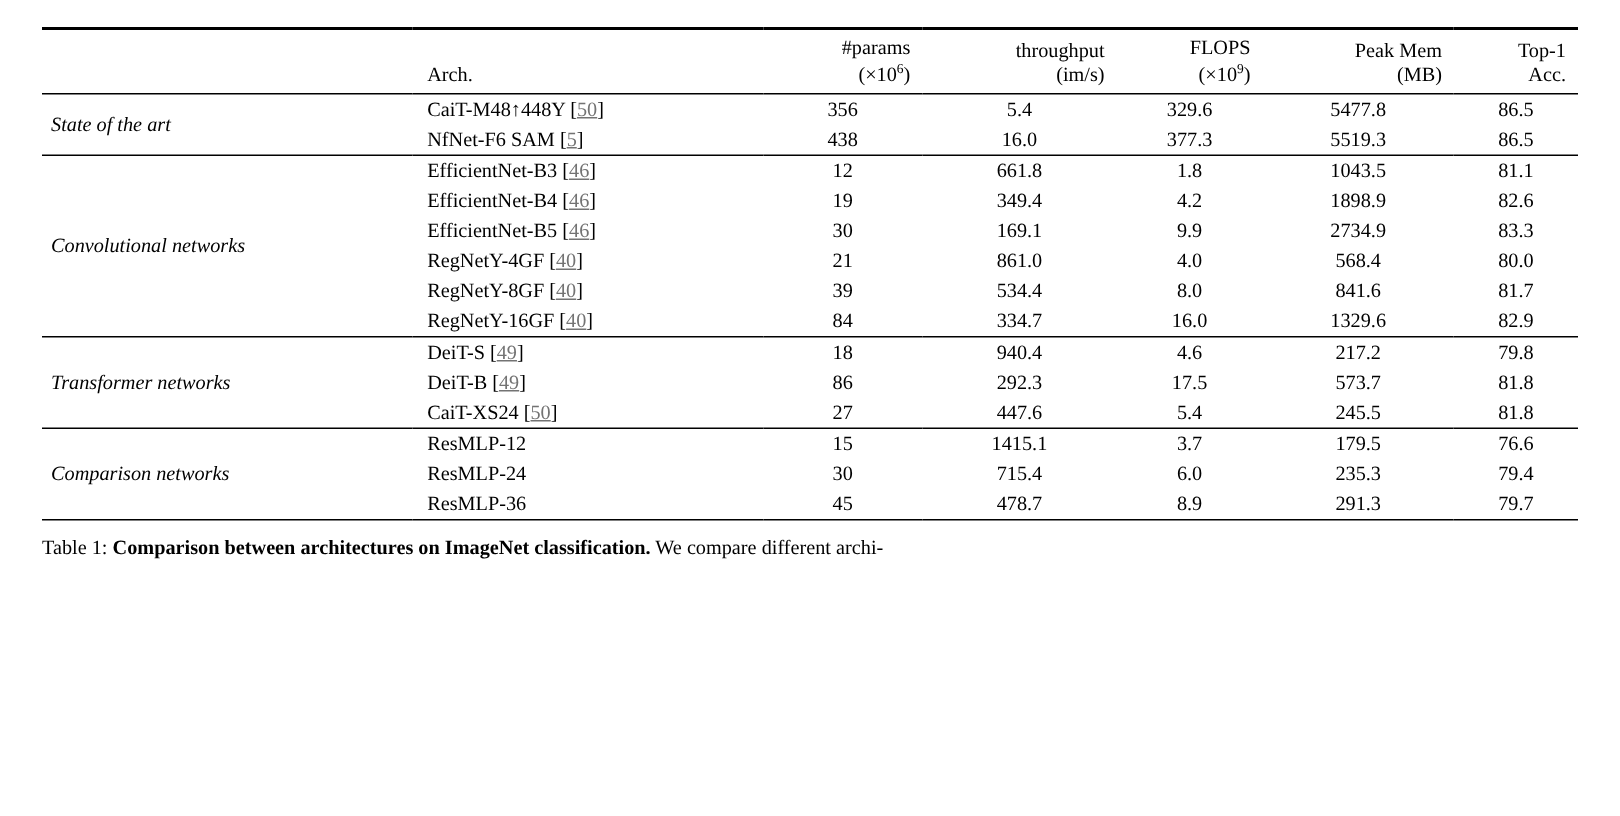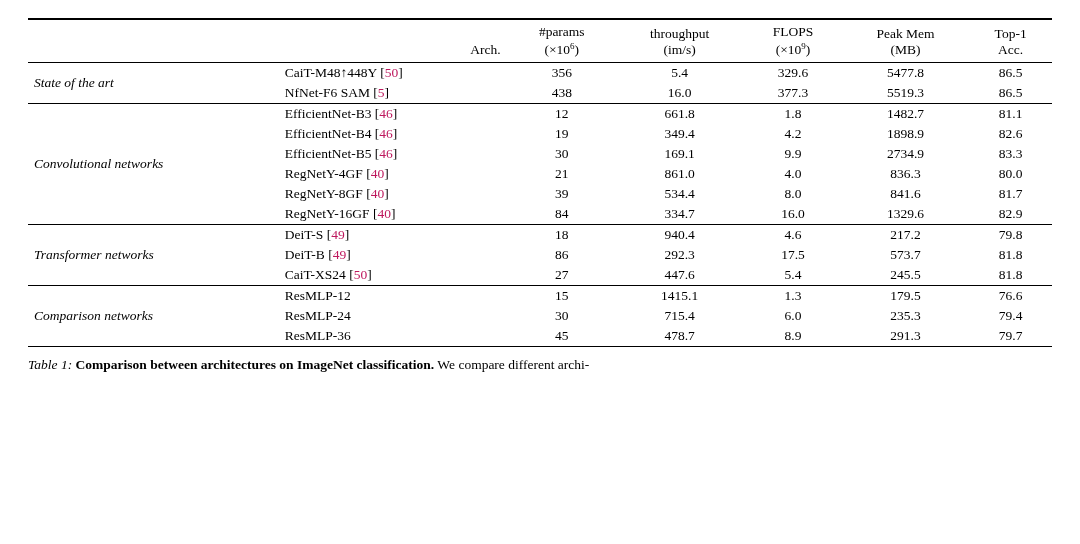--- a/index.html
+++ b/index.html
@@ -19,27 +19,27 @@
       width: 100%;
       border-collapse: collapse;
       border-top: 2px solid #000;
       border-bottom: 1.5px solid #000;
     }
     thead tr {
       border-bottom: 1px solid #000;
     }
     th {
       font-weight: normal;
-      text-align: center;
+      text-align: right;
       padding: 4px 8px 4px 8px;
       vertical-align: bottom;
       font-size: 13.5px;
     }
     th.arch-col {
-      text-align: right;
+      text-align: left;
       padding-left: 10px;
     }
     td {
       padding: 2px 8px;
       vertical-align: middle;
       text-align: center;
       font-size: 13.5px;
     }
     td.category-cell {
       text-align: left;
@@ -48,31 +48,31 @@
       padding-left: 6px;
       white-space: nowrap;
       margin-top: 16px;
     }
     td.arch-cell {
       text-align: left;
       padding-left: 10px;
       white-space: nowrap;
     }
     .cite-link {
-      color: #be185d;
+      color: #737373;
       font-weight: normal;
+      text-decoration: underline;
     }
     .caption {
       margin-top: 8px;
       font-size: 13.5px;
       line-height: 1.5;
     }
     .caption-label {
       font-weight: normal;
-      font-style: italic;
     }
     .caption-bold {
       font-weight: bold;
     }
     sup {
       font-size: 9px;
     }
   </style>
 </head>
 <body>
@@ -107,21 +107,21 @@
           <td>377.3</td>
           <td>5519.3</td>
           <td>86.5</td>
         </tr>
         <tr style="border-top: 1px solid rgb(0, 0, 0);">
           <td class="category-cell" rowspan="6">Convolutional networks</td>
           <td class="arch-cell">EfficientNet-B3 [<span class="cite-link">46</span>]</td>
           <td>12</td>
           <td>661.8</td>
           <td>1.8</td>
-          <td>1482.7</td>
+          <td>1043.5</td>
           <td>81.1</td>
         </tr>
         <tr>
           <td class="arch-cell">EfficientNet-B4 [<span class="cite-link">46</span>]</td>
           <td>19</td>
           <td>349.4</td>
           <td>4.2</td>
           <td>1898.9</td>
           <td>82.6</td>
         </tr>
@@ -131,21 +131,21 @@
           <td>169.1</td>
           <td>9.9</td>
           <td>2734.9</td>
           <td>83.3</td>
         </tr>
         <tr>
           <td class="arch-cell">RegNetY-4GF [<span class="cite-link">40</span>]</td>
           <td>21</td>
           <td>861.0</td>
           <td>4.0</td>
-          <td>836.3</td>
+          <td>568.4</td>
           <td>80.0</td>
         </tr>
         <tr>
           <td class="arch-cell">RegNetY-8GF [<span class="cite-link">40</span>]</td>
           <td>39</td>
           <td>534.4</td>
           <td>8.0</td>
           <td>841.6</td>
           <td>81.7</td>
         </tr>
@@ -180,21 +180,21 @@
           <td>447.6</td>
           <td>5.4</td>
           <td>245.5</td>
           <td>81.8</td>
         </tr>
         <tr style="border-top: 1px solid rgb(0, 0, 0);">
           <td class="category-cell" rowspan="3">Comparison networks</td>
           <td class="arch-cell">ResMLP-12</td>
           <td>15</td>
           <td>1415.1</td>
-          <td>1.3</td>
+          <td>3.7</td>
           <td>179.5</td>
           <td>76.6</td>
         </tr>
         <tr>
           <td class="arch-cell">ResMLP-24</td>
           <td>30</td>
           <td>715.4</td>
           <td>6.0</td>
           <td>235.3</td>
           <td>79.4</td>

